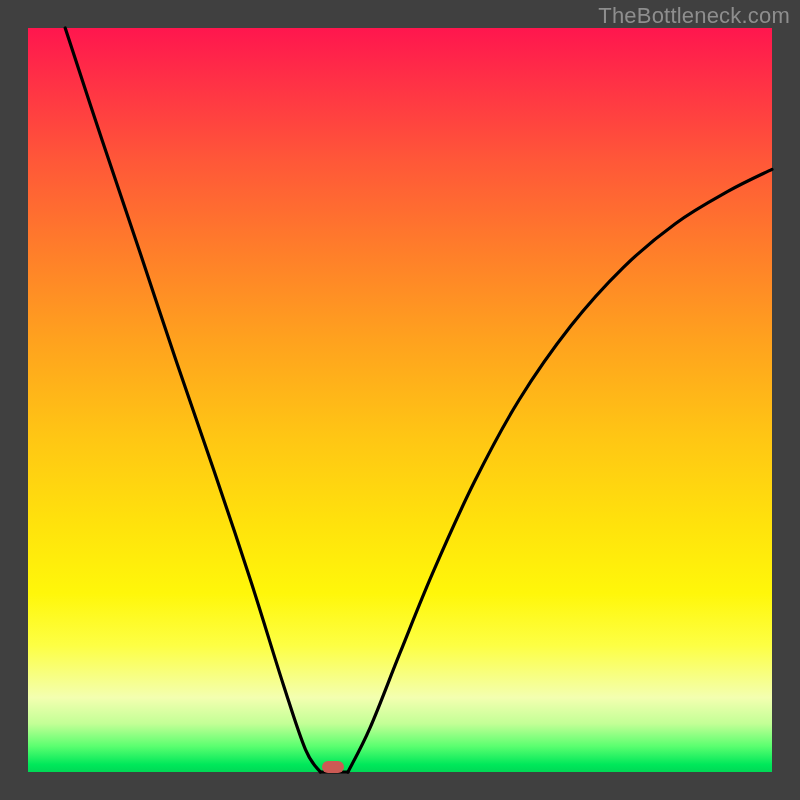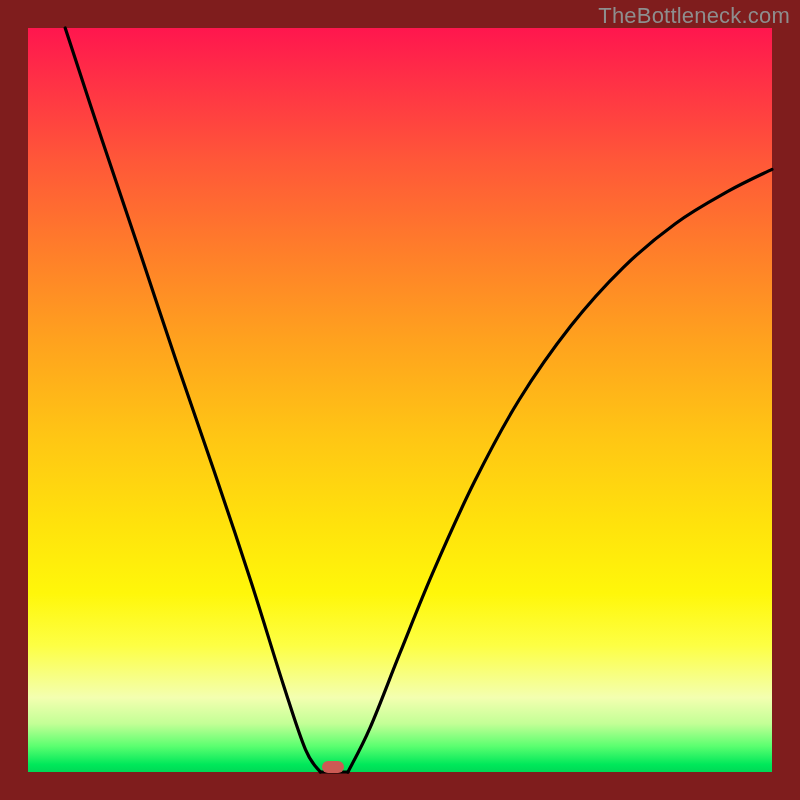--- a/index.html
+++ b/index.html
@@ -8,21 +8,21 @@
     width: 800px;
     height: 800px;
     overflow: hidden;
     background: #000;
     font-family: Arial, Helvetica, sans-serif;
   }
   .frame {
     position: relative;
     width: 800px;
     height: 800px;
-    background: #7f1d1d;
+    background: #404040;
   }
   .plot {
     position: absolute;
     left: 28px;
     top: 28px;
     width: 744px;
     height: 744px;
     
     background: linear-gradient(
       to bottom,

